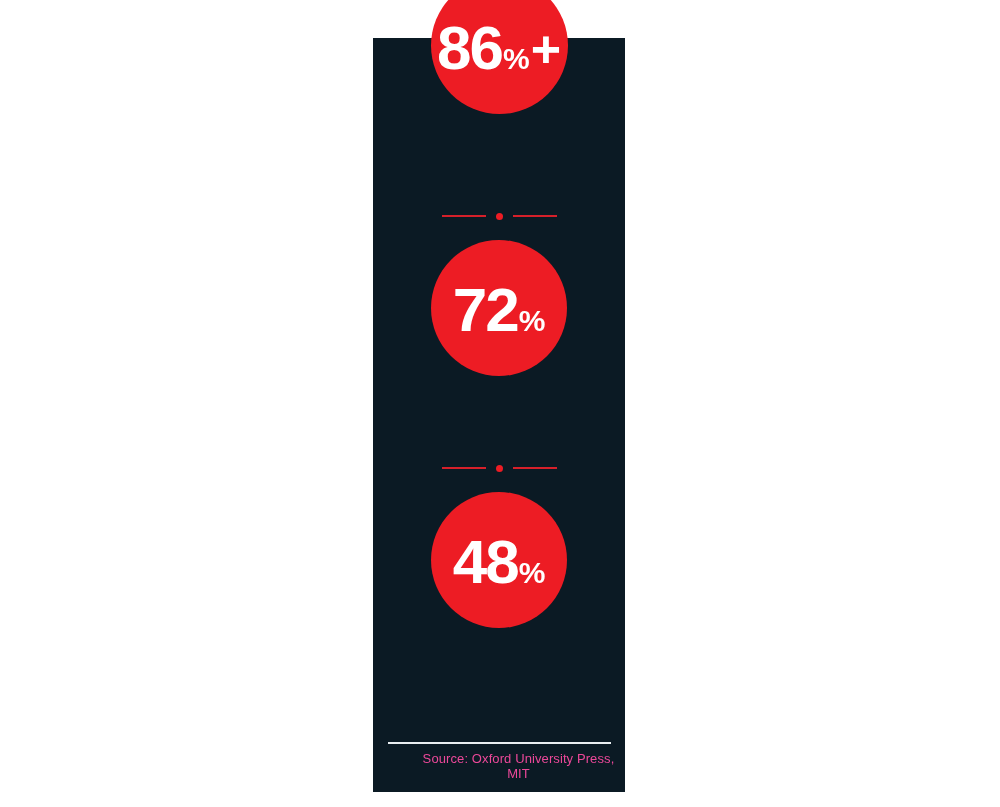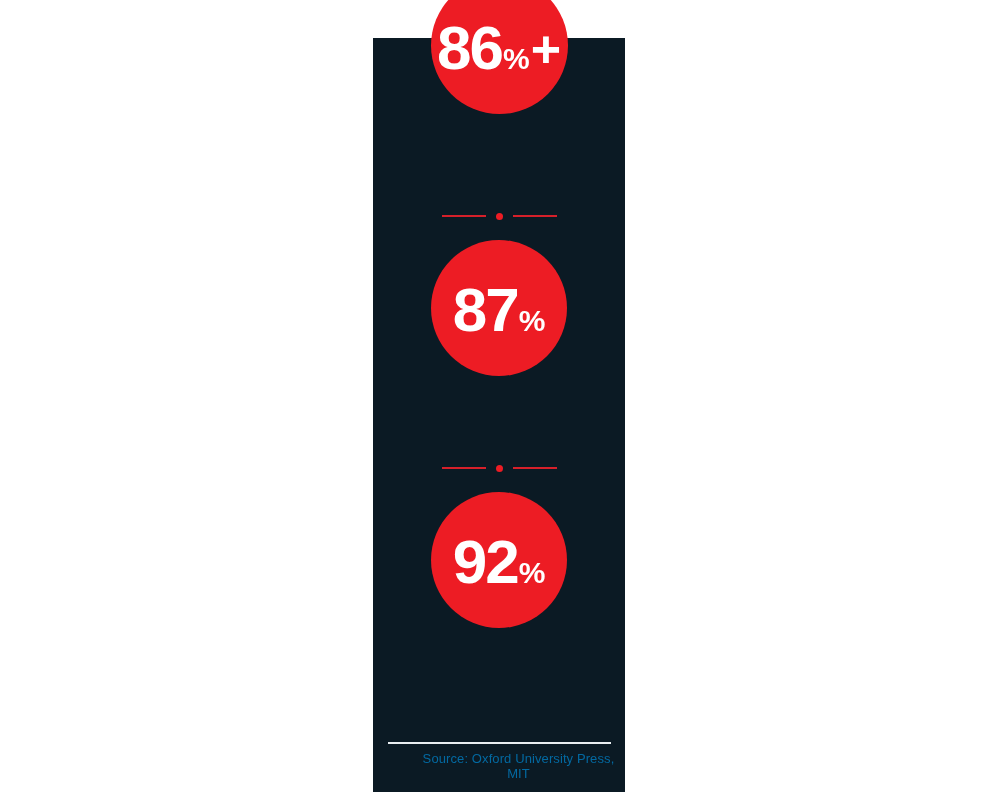--- a/index.html
+++ b/index.html
@@ -134,21 +134,21 @@
     top: 742px;
     text-align: center;
   }
   #source-rule {
     width: 223px;
     height: 2px;
     background: #e9eef1;
     margin: 0 auto 7px auto;
   }
   #source-text {
-    color: #0369a1;
+    color: #ec4899;
     font-family: "Liberation Sans", sans-serif;
     font-size: 13px;
     font-weight: normal;
     letter-spacing: 0.1px;
     margin-left: 39px;
   }
 </style>
 </head>
 <body>
 
@@ -168,36 +168,36 @@
 
   <div class="divider" style="top:210px;">
     <span class="bar"></span>
     <span class="dot"></span>
     <span class="bar"></span>
   </div>
 
   <div class="stat-block" id="stat-2" style="top:240px;">
     <div class="circle" style="width:136px;height:136px;">
       <div class="value-wrap">
-        <span class="value-num">87</span>
+        <span class="value-num">72</span>
         <span class="value-pct">%</span>
       </div>
     </div>
   </div>
 
   <div class="divider" style="top:462px;">
     <span class="bar"></span>
     <span class="dot"></span>
     <span class="bar"></span>
   </div>
 
   <div class="stat-block" id="stat-3" style="top:492px;">
     <div class="circle" style="width:136px;height:136px;">
       <div class="value-wrap">
-        <span class="value-num">92</span>
+        <span class="value-num">48</span>
         <span class="value-pct">%</span>
       </div>
     </div>
   </div>
 
   <div id="source-area">
     <div id="source-rule"></div>
     <div id="source-text">Source: Oxford University Press, MIT</div>
   </div>
 

